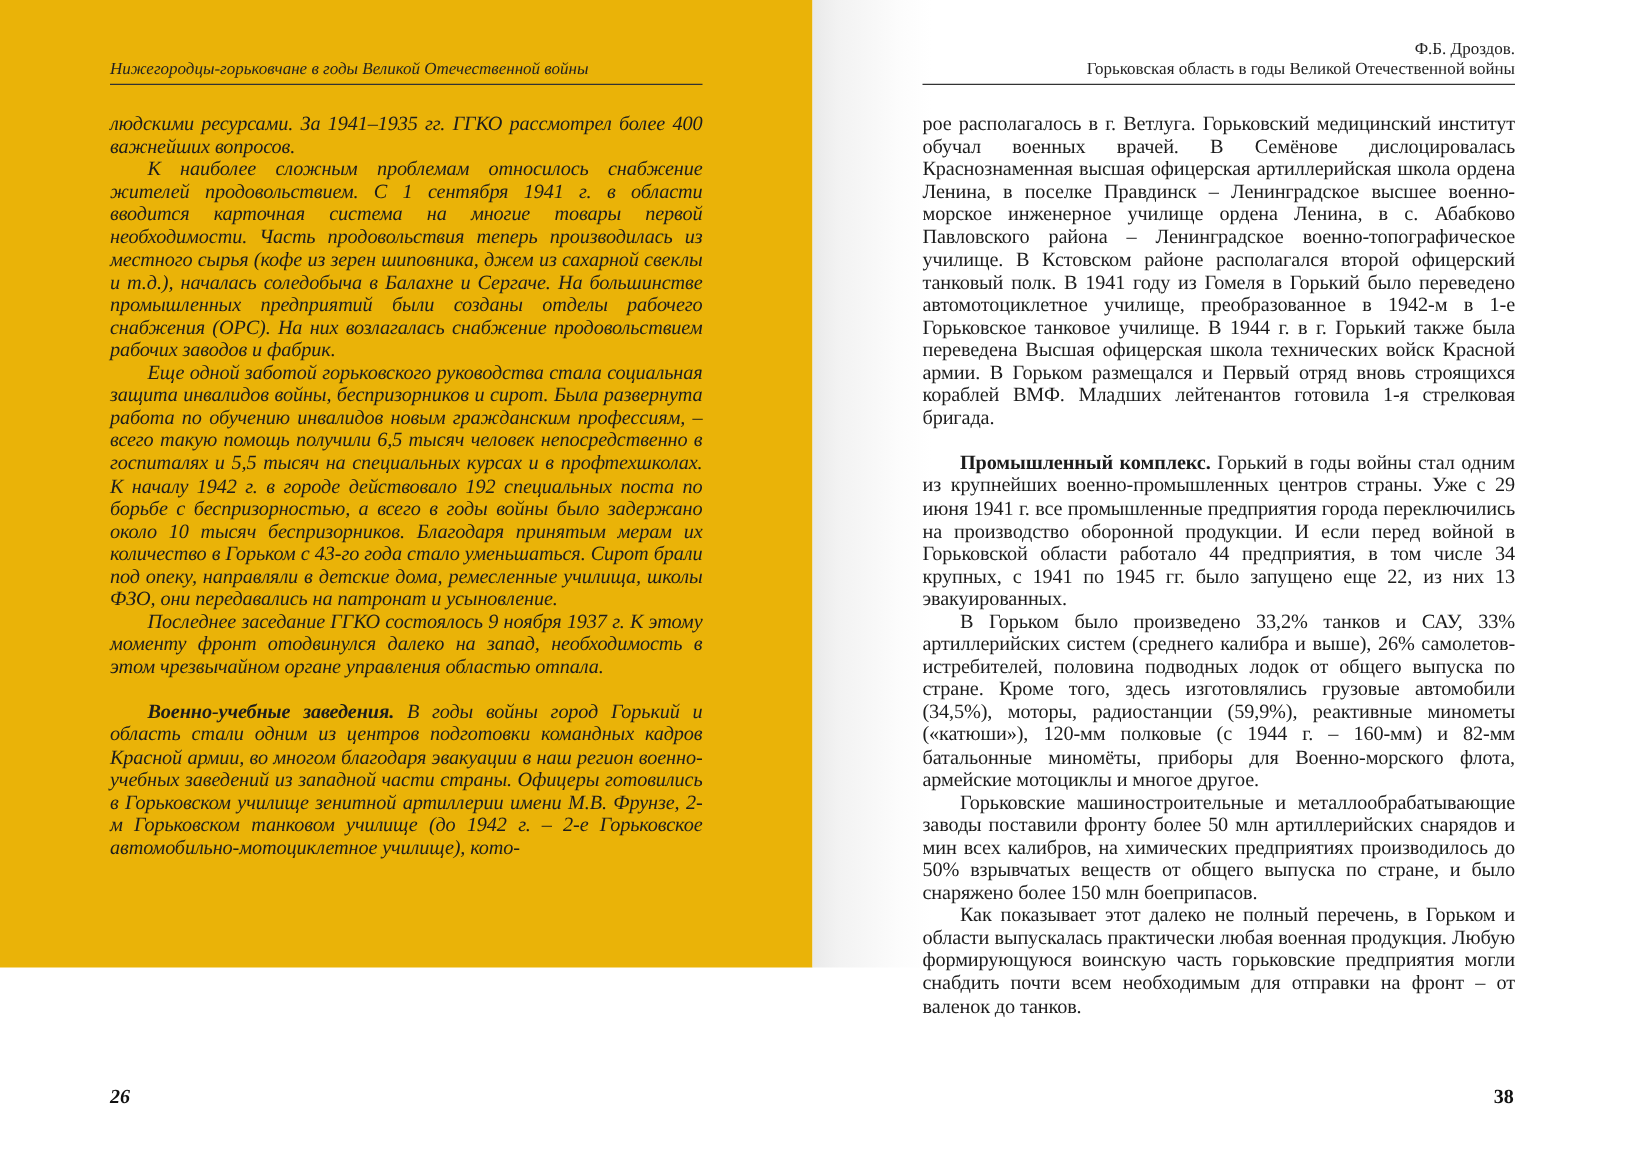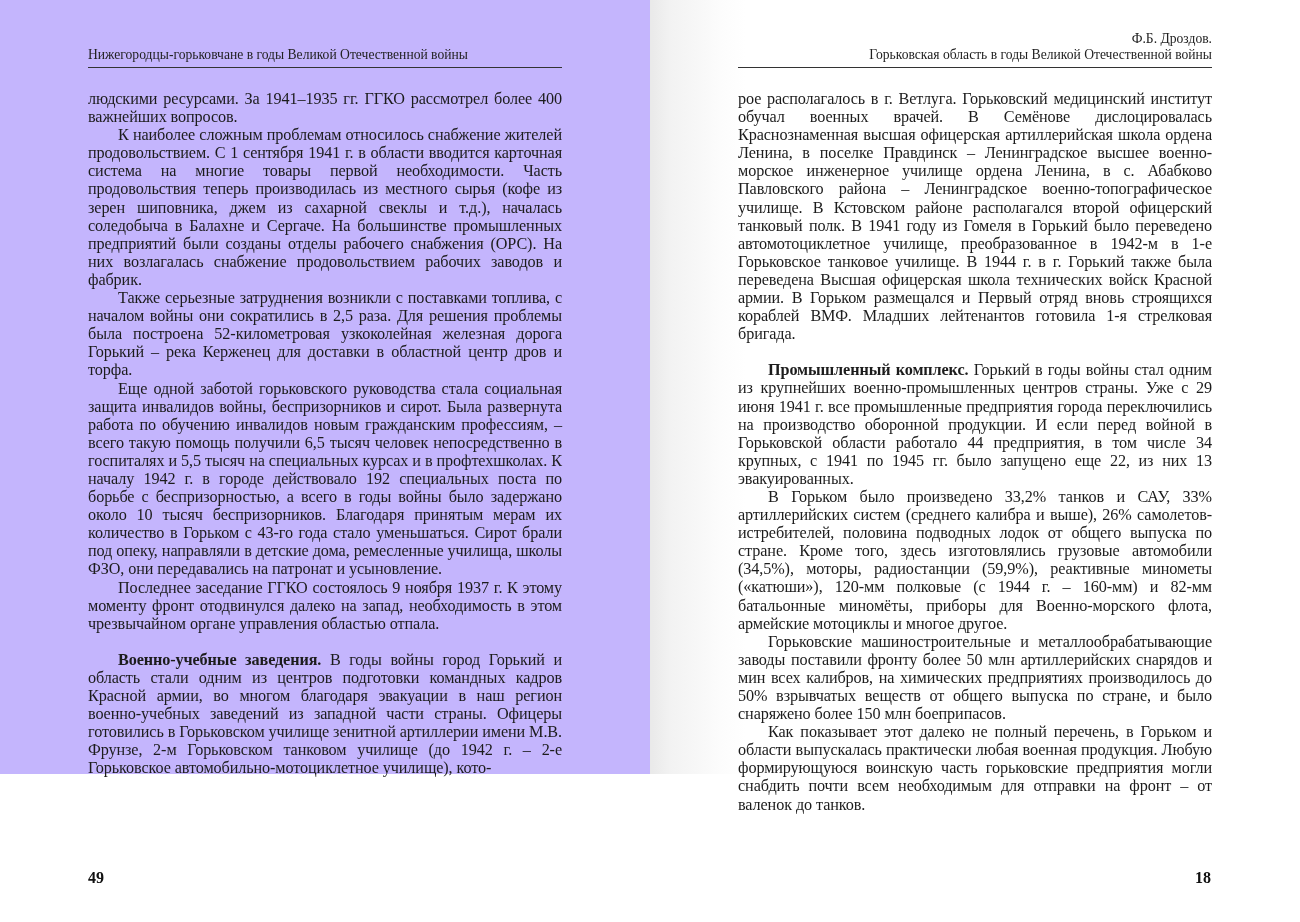--- a/index.html
+++ b/index.html
@@ -1,21 +1,21 @@
 <!DOCTYPE html>
 <html><head>
 <meta charset="utf-8">
 <style>
   * { margin: 0; padding: 0; box-sizing: border-box; }
   html, body { width: 1300px; height: 922px; background: #ffffff; overflow: hidden; }
   body { position: relative; font-family: "Liberation Serif", "DejaVu Serif", serif; color: #1a1a1a; }
 
   .spread { position: absolute; left: 0; top: 0; width: 1300px; height: 922px; }
   .page { position: absolute; top: 0; height: 774px; }
-  .page-left { left: 0; width: 650px; background: #c4b5fd; }
+  .page-left { left: 0; width: 650px; background: #eab308; font-style: italic; }
   .page-right { left: 650px; width: 650px;
     background: linear-gradient(to right, #e9e9e9 0px, #f2f2f2 20px, #f7f7f7 45px, #fcfcfc 70px, #ffffff 95px, #ffffff 100%); }
 
   .running-head { position: absolute; top: 30px; width: 474px; height: 38px; border-bottom: 1.3px solid #333; }
   .page-left .running-head { left: 88px; }
   .page-right .running-head { left: 88px; }
   .rh-line { font-size: 13.6px; line-height: 17px; white-space: nowrap; color: #222; }
   .page-left .rh-line { position: absolute; left: 0; bottom: 4px; }
   .page-right .rh-author { position: absolute; right: 0; top: 0; text-align: right; }
   .page-right .rh-title { position: absolute; right: 0; bottom: 4px; }
@@ -37,39 +37,38 @@
 <div class="spread">
 
   <div class="page page-left">
     <div class="running-head">
       <div class="rh-line">Нижегородцы-горьковчане в годы Великой Отечественной войны</div>
     </div>
 
     <div class="body-text">
       <p class="para cont">людскими ресурсами. За 1941–1935 гг. ГГКО рассмотрел более 400 важнейших вопросов.</p>
       <p class="para">К наиболее сложным проблемам относилось снабжение жителей продовольствием. С 1 сентября 1941 г. в области вводится карточная система на многие товары первой необходимости. Часть продовольствия теперь производилась из местного сырья (кофе из зерен шиповника, джем из сахарной свеклы и т.д.), началась соледобыча в Балахне и Сергаче. На большинстве промышленных предприятий были созданы отделы рабочего снабжения (ОРС). На них возлагалась снабжение продовольствием рабочих заводов и фабрик.</p>
-      <p class="para">Также серьезные затруднения возникли с поставками топлива, с началом войны они  сократились в 2,5 раза. Для решения проблемы была построена 52-километровая узкоколейная железная дорога Горький – река Керженец для доставки в областной центр дров и торфа.</p>
       <p class="para">Еще одной заботой горьковского руководства стала социальная защита инвалидов войны, беспризорников и сирот. Была развернута работа по обучению инвалидов новым гражданским профессиям, – всего такую помощь получили 6,5 тысяч человек непосредственно в госпиталях и 5,5 тысяч на специальных курсах и в профтехшколах. К началу 1942 г. в городе действовало 192 специальных поста по борьбе с беспризорностью, а всего в годы войны было задержано около 10 тысяч беспризорников. Благодаря принятым мерам их количество в Горьком с 43-го года стало уменьшаться. Сирот брали под опеку, направляли в детские дома, ремесленные училища, школы ФЗО, они передавались на патронат и усыновление.</p>
       <p class="para">Последнее заседание ГГКО состоялось 9 ноября 1937 г. К этому моменту фронт отодвинулся далеко на запад, необходимость в этом чрезвычайном органе управления областью отпала.</p>
       <p class="para section"><span class="bold">Военно-учебные заведения.</span><span> В годы войны город Горький и область стали одним из центров подготовки командных кадров Красной армии, во многом благодаря эвакуации в наш регион военно-учебных заведений из западной части страны. Офицеры готовились в Горьковском училище зенитной артиллерии имени М.В. Фрунзе, 2-м Горьковском танковом училище (до 1942 г. – 2-е Горьковское автомобильно-мотоциклетное училище), кото-</span></p>
     </div>
 
-    <div class="folio">49</div>
+    <div class="folio">26</div>
   </div>
 
   <div class="page page-right">
     <div class="running-head">
       <div class="rh-line rh-author">Ф.Б. Дроздов.</div>
       <div class="rh-line rh-title">Горьковская область  в годы Великой Отечественной войны</div>
     </div>
 
     <div class="body-text">
       <p class="para cont">рое располагалось в г. Ветлуга. Горьковский медицинский институт обучал военных врачей. В Семёнове дислоцировалась Краснознаменная высшая офицерская артиллерийская школа ордена Ленина, в поселке Правдинск – Ленинградское высшее военно-морское инженерное училище ордена Ленина, в с. Абабково Павловского района – Ленинградское военно-топографическое училище. В Кстовском районе располагался второй офицерский танковый полк. В 1941 году из Гомеля в Горький было переведено  автомотоциклетное училище, преобразованное в 1942-м в 1-е Горьковское танковое училище. В 1944 г. в г. Горький также была переведена Высшая офицерская школа технических войск Красной армии. В Горьком размещался и Первый отряд вновь строящихся кораблей ВМФ. Младших лейтенантов готовила 1-я стрелковая бригада.</p>
       <p class="para section"><span class="bold">Промышленный комплекс.</span><span> Горький в годы войны стал одним из крупнейших военно-промышленных центров страны. Уже с 29 июня 1941 г. все промышленные предприятия города переключились на производство оборонной продукции. И если перед войной в Горьковской области работало 44 предприятия, в том числе 34 крупных, с 1941 по 1945 гг. было запущено еще 22, из них 13 эвакуированных.</span></p>
       <p class="para">В Горьком было произведено 33,2% танков и САУ, 33% артиллерийских систем (среднего калибра и выше), 26% самолетов-истребителей, половина подводных лодок от общего выпуска по стране. Кроме того, здесь изготовлялись грузовые автомобили (34,5%), моторы, радиостанции (59,9%), реактивные минометы («катюши»), 120-мм полковые (с 1944 г. – 160-мм) и 82-мм батальонные минoмёты, приборы для Военно-морского флота, армейские мотоциклы и многое другое.</p>
       <p class="para">Горьковские машиностроительные и металлообрабатывающие заводы поставили фронту более 50 млн артиллерийских снарядов и мин всех калибров, на химических предприятиях производилось до 50% взрывчатых веществ от общего выпуска по стране, и было снаряжено более 150 млн боеприпасов.</p>
       <p class="para">Как показывает этот далеко не полный перечень, в Горьком и области выпускалась практически любая военная продукция. Любую формирующуюся воинскую часть горьковские предприятия могли снабдить почти всем необходимым для отправки на фронт – от валенок до танков.</p>
     </div>
 
-    <div class="folio">18</div>
+    <div class="folio">38</div>
   </div>
 
 </div>
 
 </body></html>

